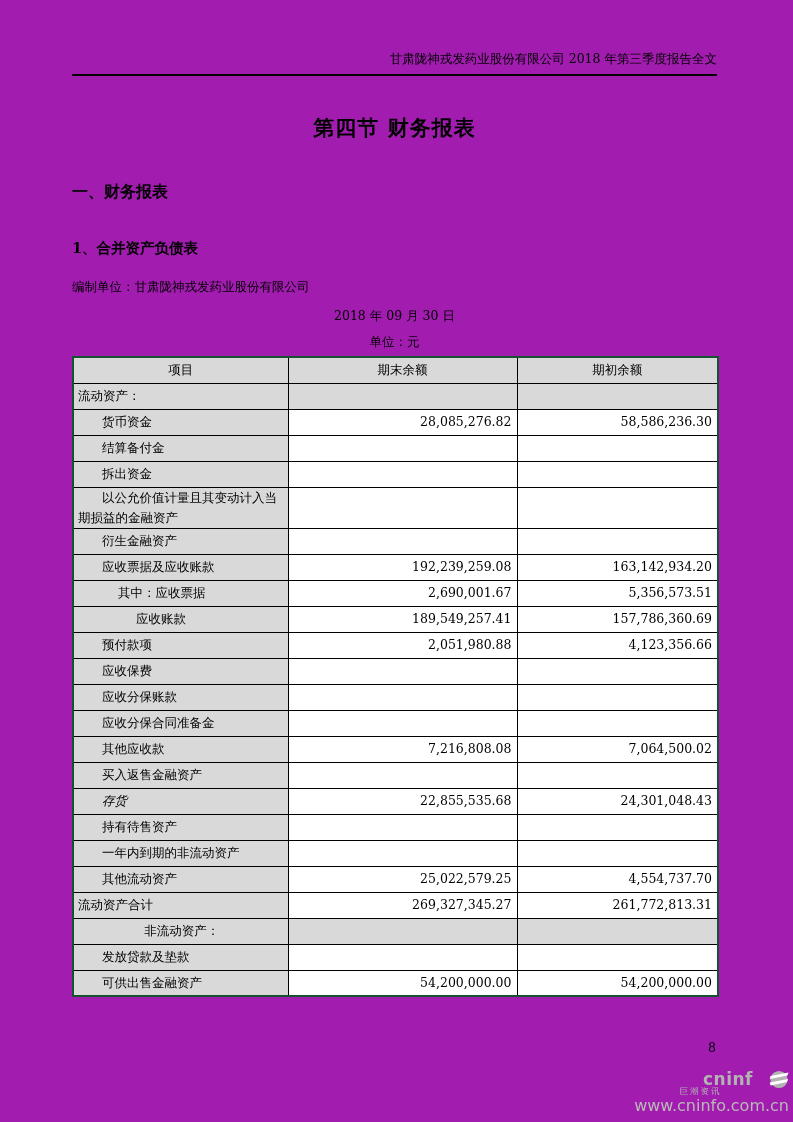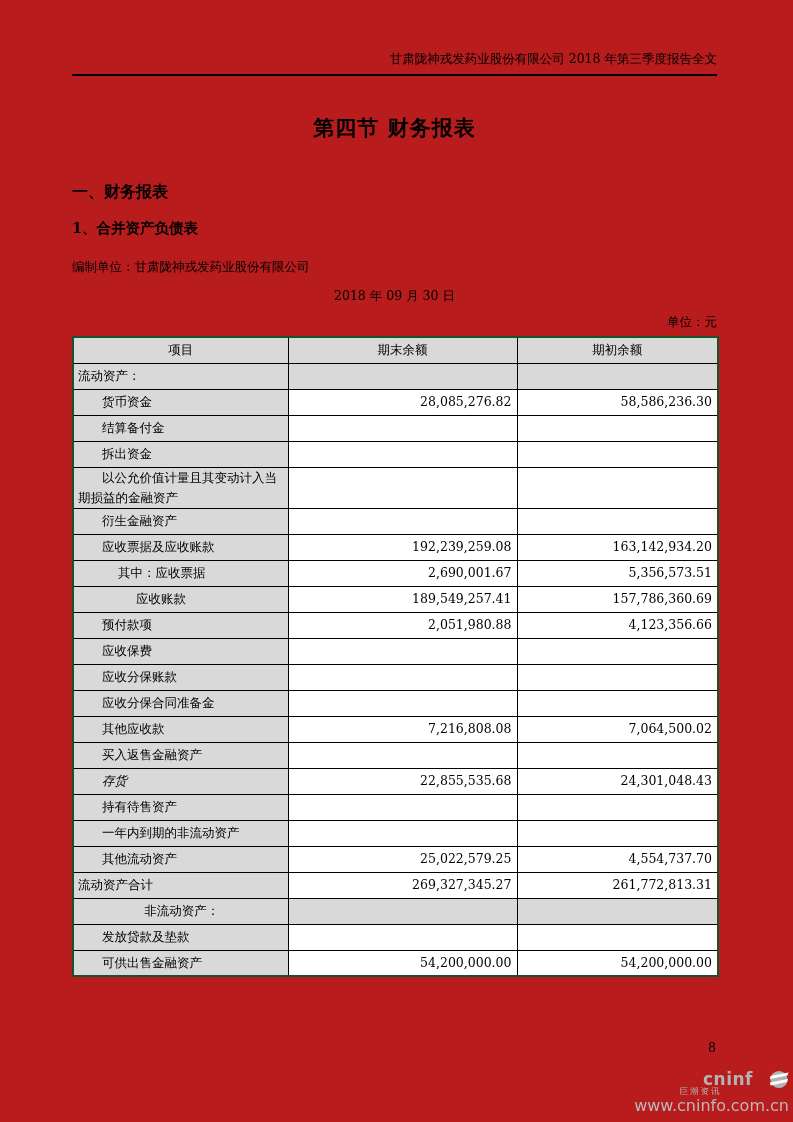--- a/index.html
+++ b/index.html
@@ -2,21 +2,21 @@
 <html style="--cell-gray: #d9d9d9;"><head>
 <meta charset="utf-8">
 <style>
   * { margin: 0; padding: 0; box-sizing: border-box; }
   html, body { background: #888; }
   .page {
     position: relative;
     width: 793px;
     height: 1122px;
     margin: 0 auto;
-    background: #b91c1c;
+    background: #a21caf;
     font-family: "DejaVu Serif", "Liberation Serif", serif;
     color: #000;
     overflow: hidden;
   }
   .content {
     padding: 50px 76px 0 72px;
   }
   .doc-header {
     text-align: right;
     font-size: 12.5px;
@@ -30,36 +30,36 @@
     font-size: 21px;
     font-weight: bold;
     letter-spacing: 1px;
   }
   .section-heading {
     margin-top: 40px;
     font-size: 16px;
     font-weight: bold;
   }
   .subsection-heading {
-    margin-top: 16px;
+    margin-top: 36px;
     font-size: 14.5px;
     font-weight: bold;
   }
   .prepared-by {
     margin-top: 21px;
     font-size: 12.5px;
   }
   .report-date {
     margin-top: 12px;
     text-align: center;
     font-size: 12.5px;
   }
   .unit-label {
     margin-top: 9px;
-    text-align: right;
+    text-align: center;
     font-size: 12.5px;
   }
   table.balance-sheet {
     margin-top: 5px;
     width: 645px;
     table-layout: fixed;
     border-collapse: collapse;
     border: 2px solid #14532d;
     font-size: 12.5px;
   }

